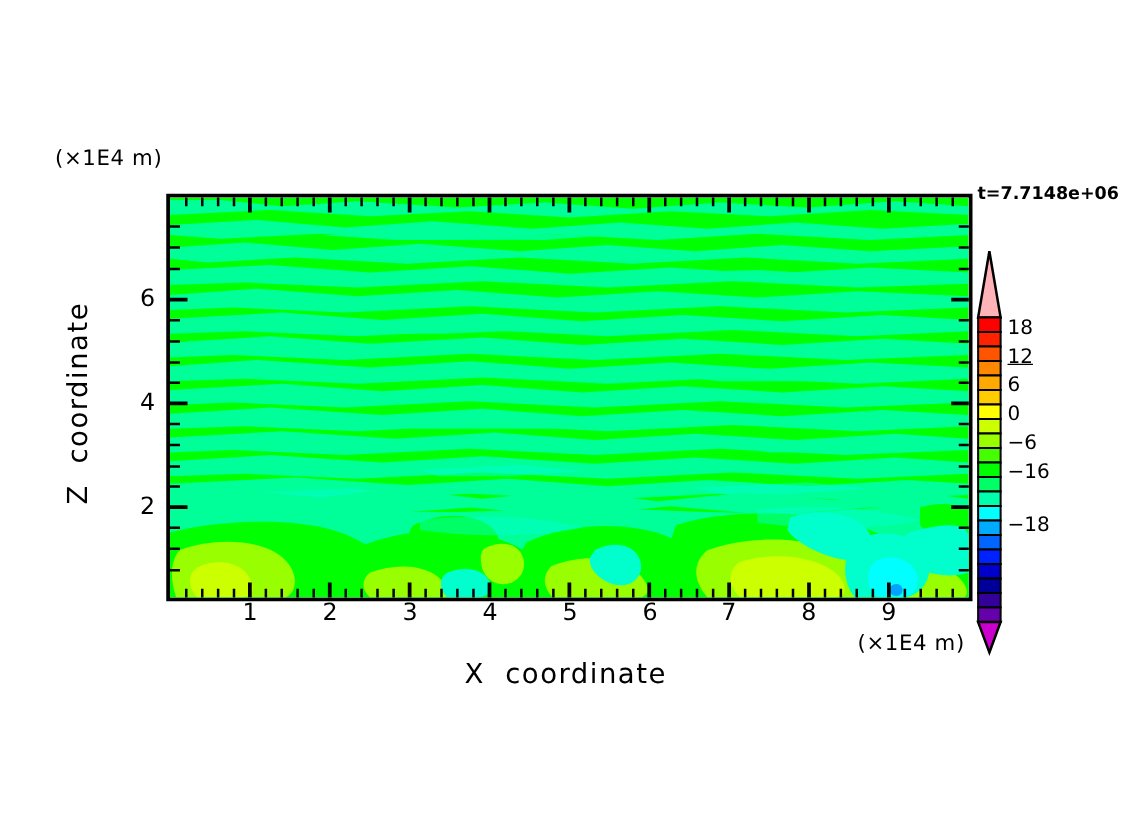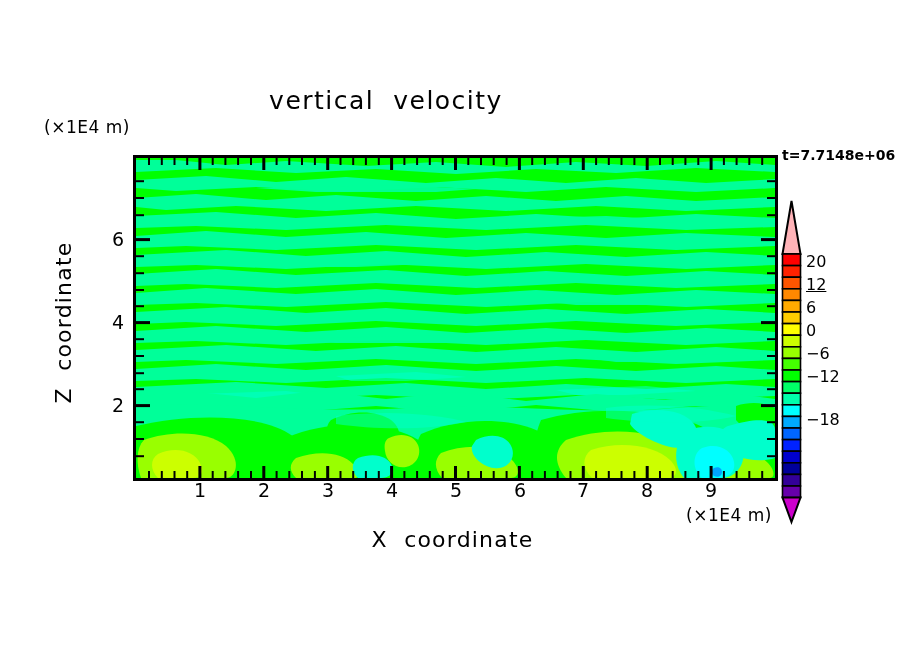--- a/index.html
+++ b/index.html
@@ -133,21 +133,20 @@
     font-size: 16px;
     white-space: pre;
     left: 26px;
   }
 </style>
 </head>
 <body>
 
 <div class="root">
 
-  <div class="plot-title">vertical  velocity</div>
 
   <div class="z-unit-label">(×1E4 m)</div>
 
   <div class="time-annotation">t=7.7148e+06</div>
 
   <div class="y-axis-title">Z  coordinate</div>
 
   <div class="plot-frame">
     <svg class="plot-canvas" viewBox="0 0 639 320" preserveAspectRatio="none">
       <defs>
@@ -433,22 +432,22 @@
         <rect x="2.5" y="243.6" width="18" height="11.6" fill="#0022FF"></rect>
         <rect x="2.5" y="255.2" width="18" height="11.6" fill="#0000CC"></rect>
         <rect x="2.5" y="266.8" width="18" height="11.6" fill="#000099"></rect>
         <rect x="2.5" y="278.4" width="18" height="11.6" fill="#330099"></rect>
         <rect x="2.5" y="290.0" width="18" height="11.6" fill="#6600AA"></rect>
       </g>
 
       <polygon points="11.5,326 20.5,301.6 2.5,301.6" fill="#CC00CC" stroke="#000000" stroke-width="2"></polygon>
     </svg>
 
-    <div class="cb-label" style="top:56px;">20</div>
+    <div class="cb-label" style="top:56px;">18</div>
     <div class="cb-label" style="top:79px;text-decoration:underline;">12</div>
     <div class="cb-label" style="top:102px;">6</div>
     <div class="cb-label" style="top:125px;">0</div>
     <div class="cb-label" style="top:148px;">−6</div>
-    <div class="cb-label" style="top:171px;">−12</div>
+    <div class="cb-label" style="top:171px;">−16</div>
     <div class="cb-label" style="top:194px;margin-top:20px;">−18</div>
   </div>
 
 </div>
 
 </body></html>

